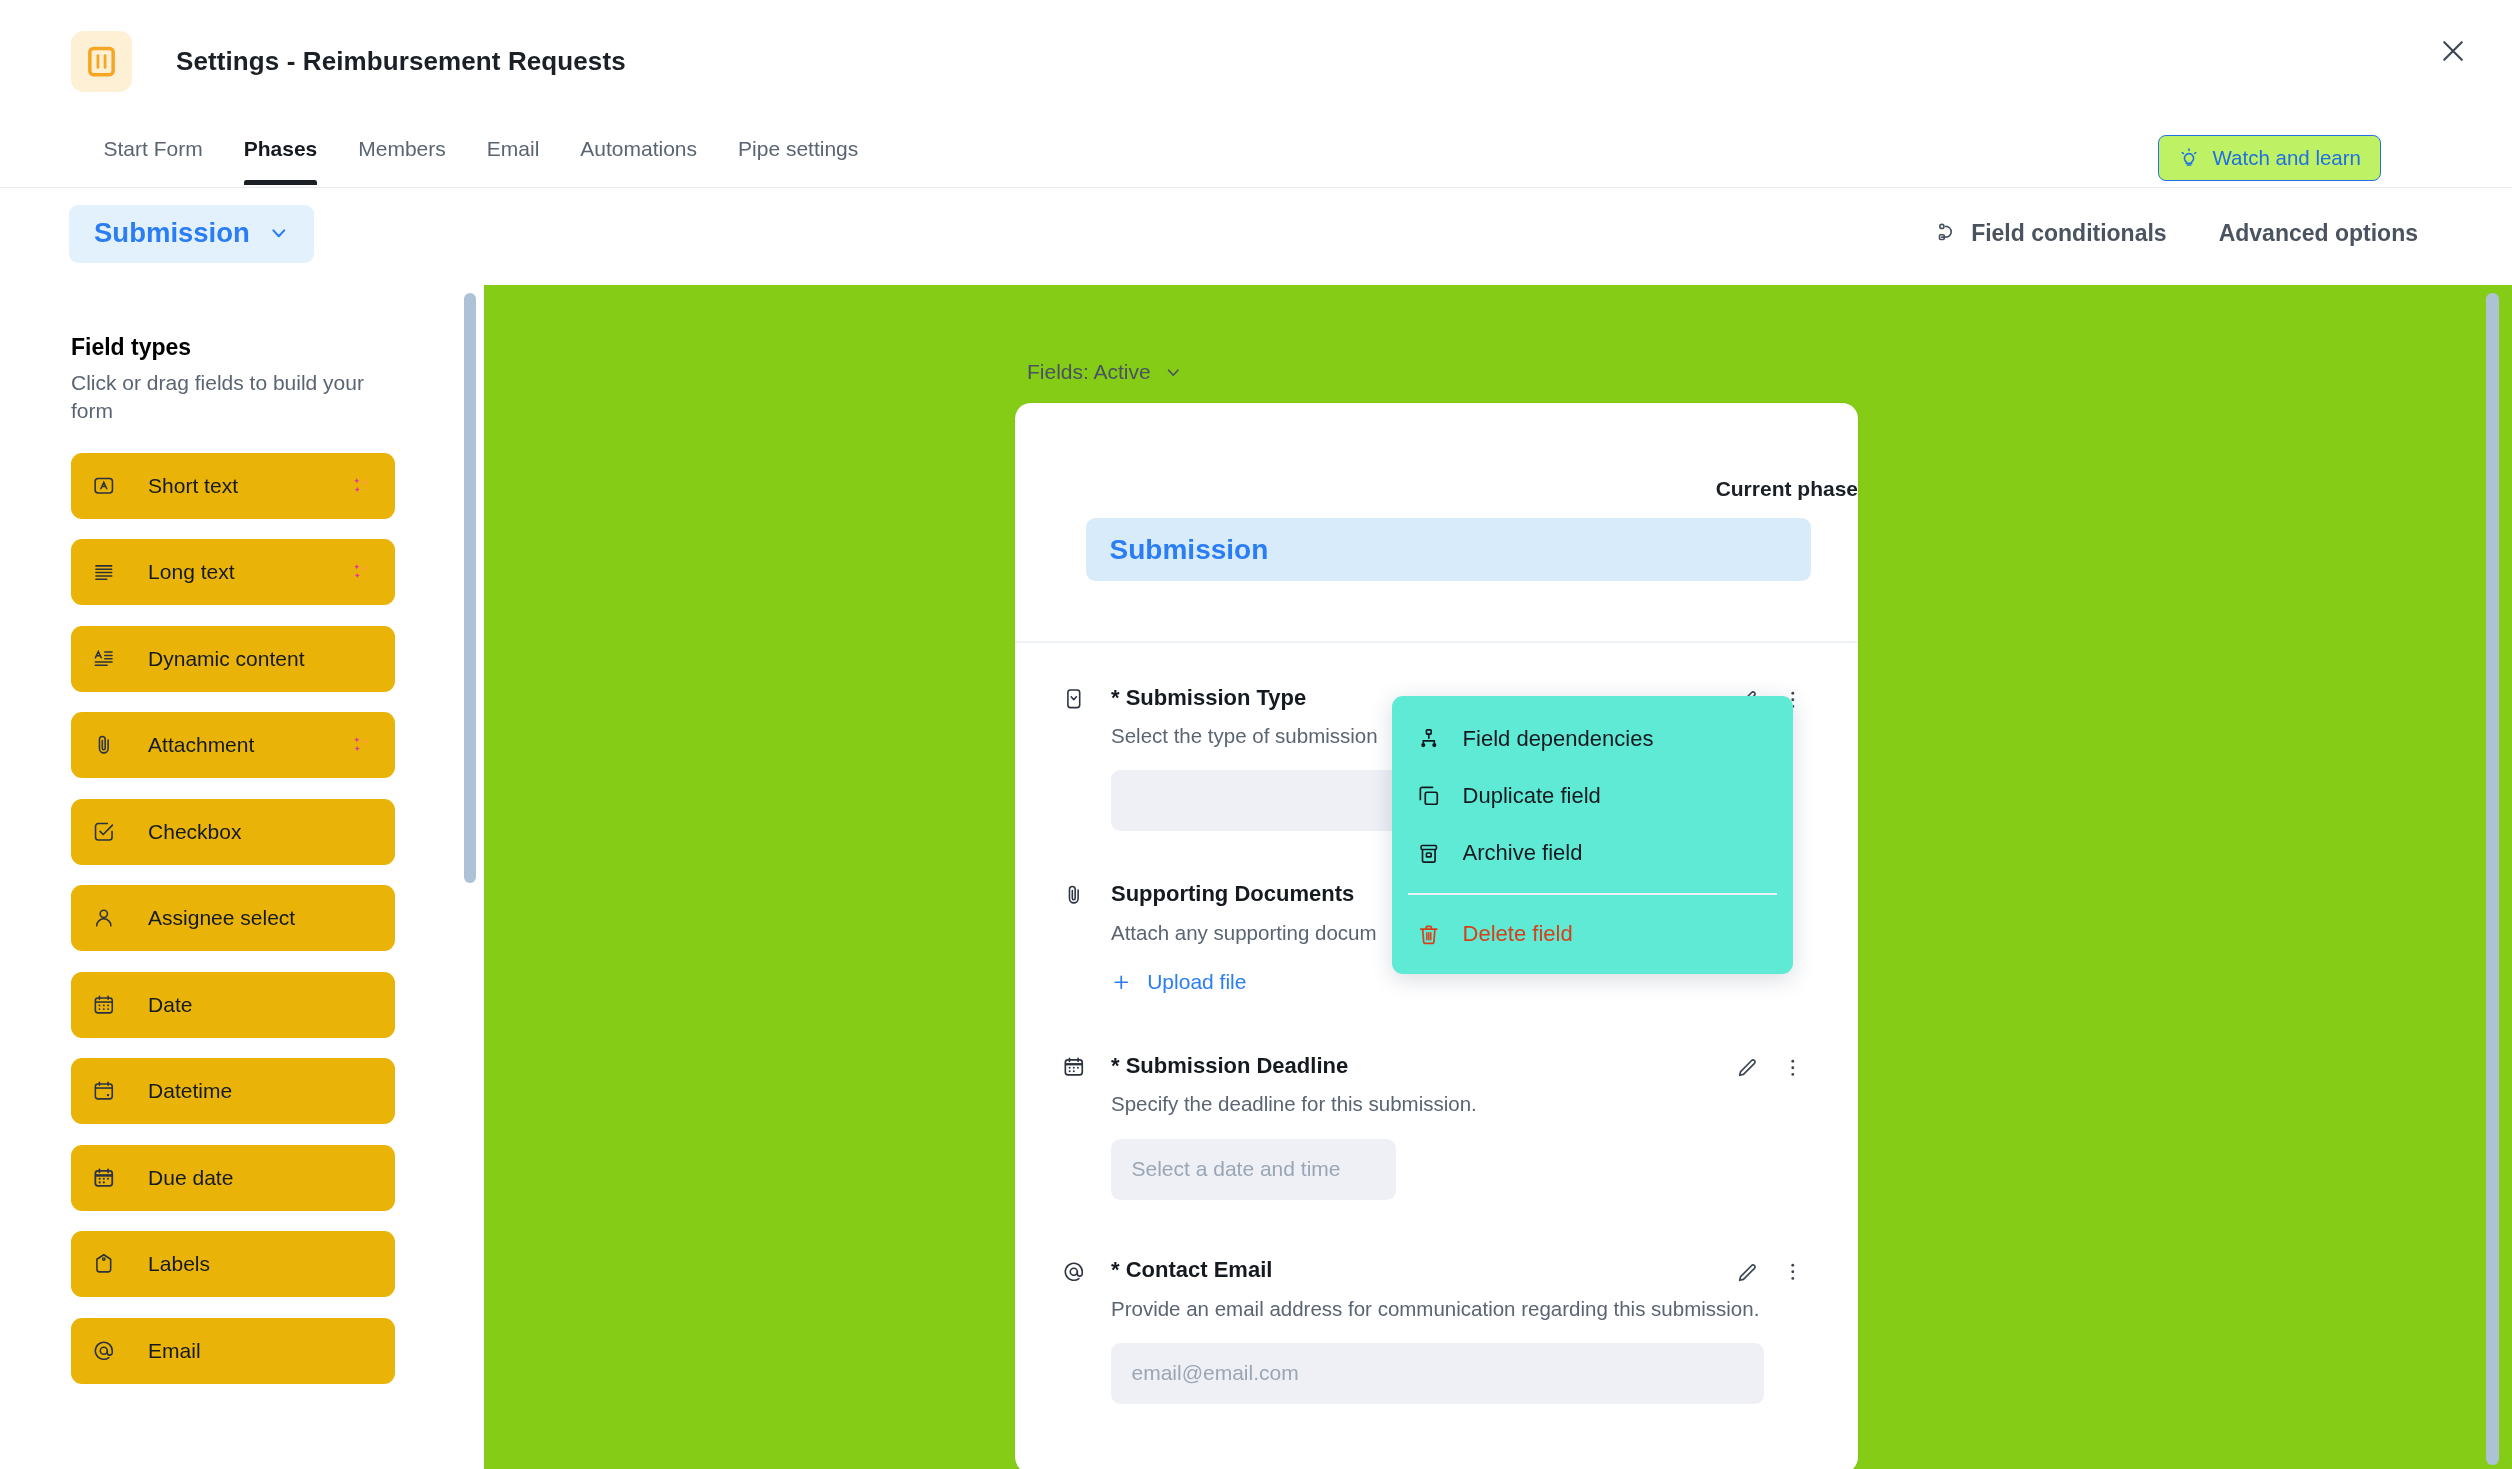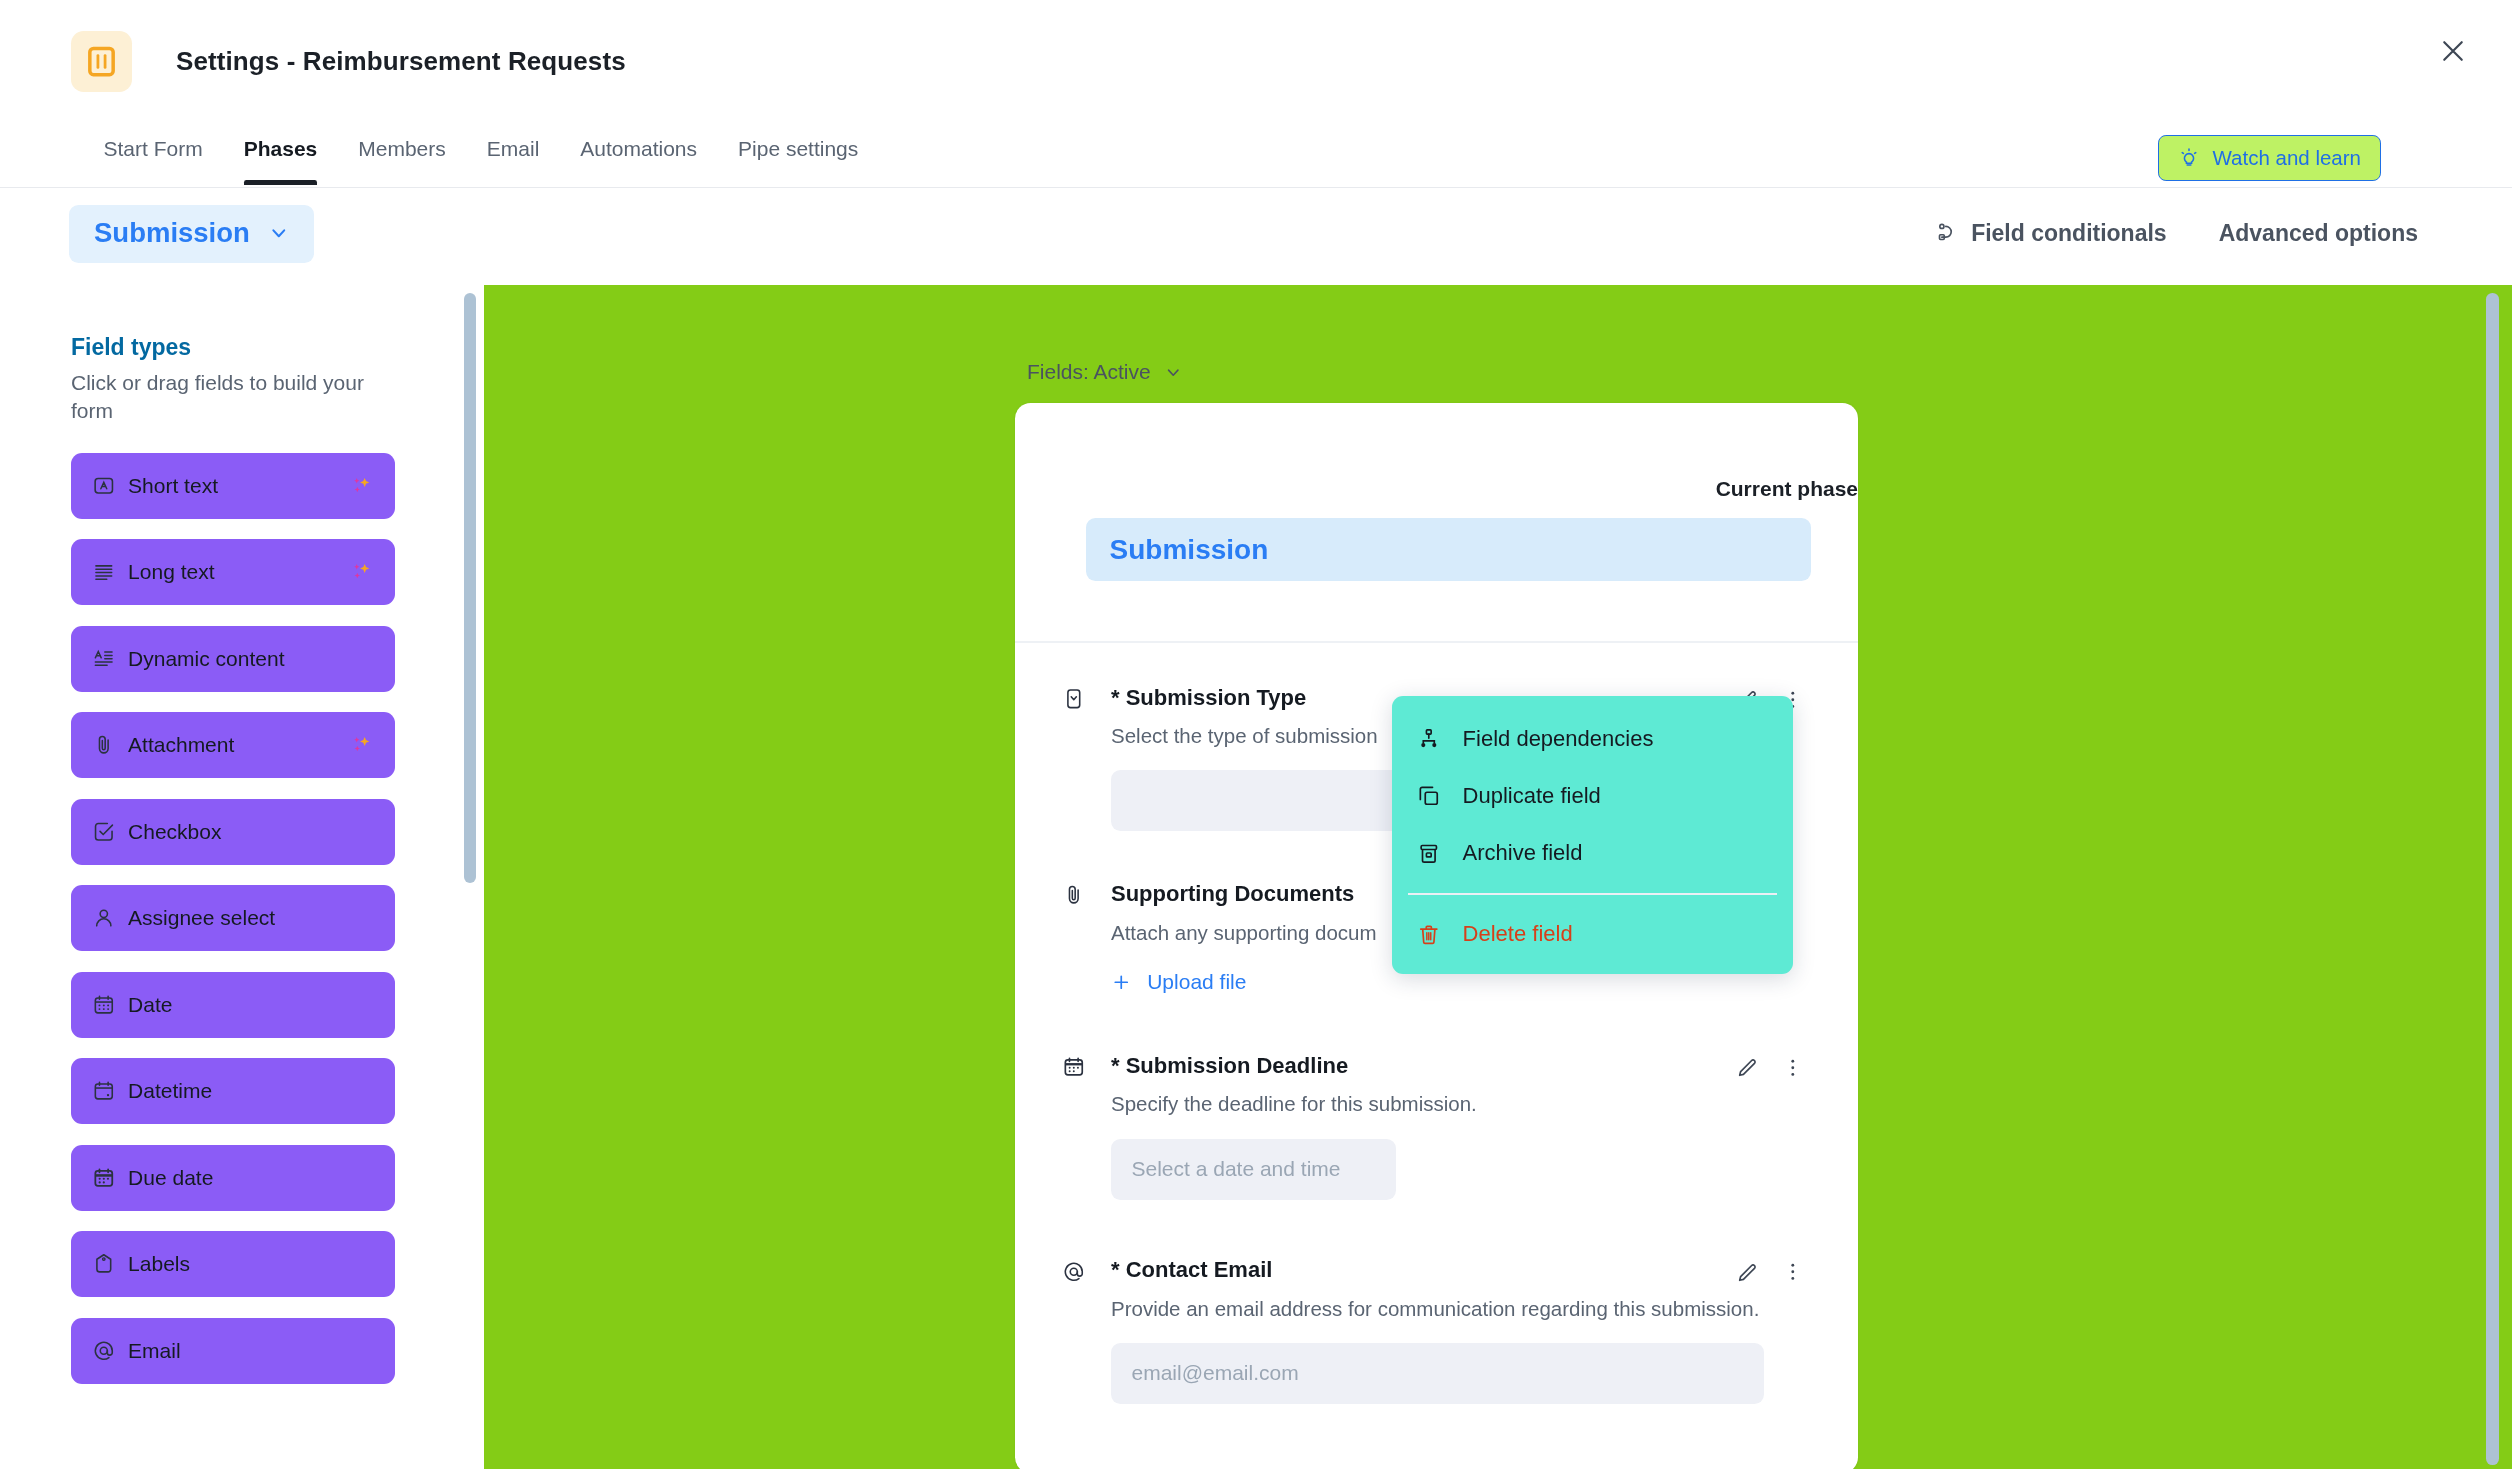--- a/index.html
+++ b/index.html
@@ -84,29 +84,29 @@
     font-size: 23px; color: #4a5360; white-space: nowrap;
     cursor: pointer; background: none; border: none; font-family: inherit; font-weight: bold;
   }
 
   
   .sidebar {
     position: absolute; top: 285px; left: 0; width: 466px; height: 1185px;
     background: #fff; overflow: hidden;
   }
   .sidebar-head { padding: 49px 0 0 71px; }
-  .sidebar-title { font-size: 23px; font-weight: 700; color: #0369a1; }
+  .sidebar-title { font-size: 23px; font-weight: 700; color: #000000; }
   .sidebar-sub {
     font-size: 21px; color: #5a6472; line-height: 1.35; margin-top: 7.9px;
     width: 322px;
   }
   .field-list { margin-top: 27px; padding: 0 71px 0 71px; }
   .field-item {
-    height: 66px; background: #8b5cf6; border-radius: 11px;
-    display: flex; align-items: center; gap: 13px;
+    height: 66px; background: #eab308; border-radius: 11px;
+    display: flex; align-items: center; gap: 33px;
     padding: 0 20.5px 0 20.5px; margin-bottom: 20.5px; cursor: grab;
     position: relative;
   }
   .field-item .fname { font-size: 21px; color: #151a21; white-space: nowrap; }
   .sparkle { position: absolute; right: 22px; top: 50%; transform: translateY(-50%); }
   .sb-scroll {
     position: absolute; left: 464px; top: 293px;
     width: 11.8px; height: 590px; background: #adc2d4; border-radius: 6.3px;
     cursor: pointer;
   }

